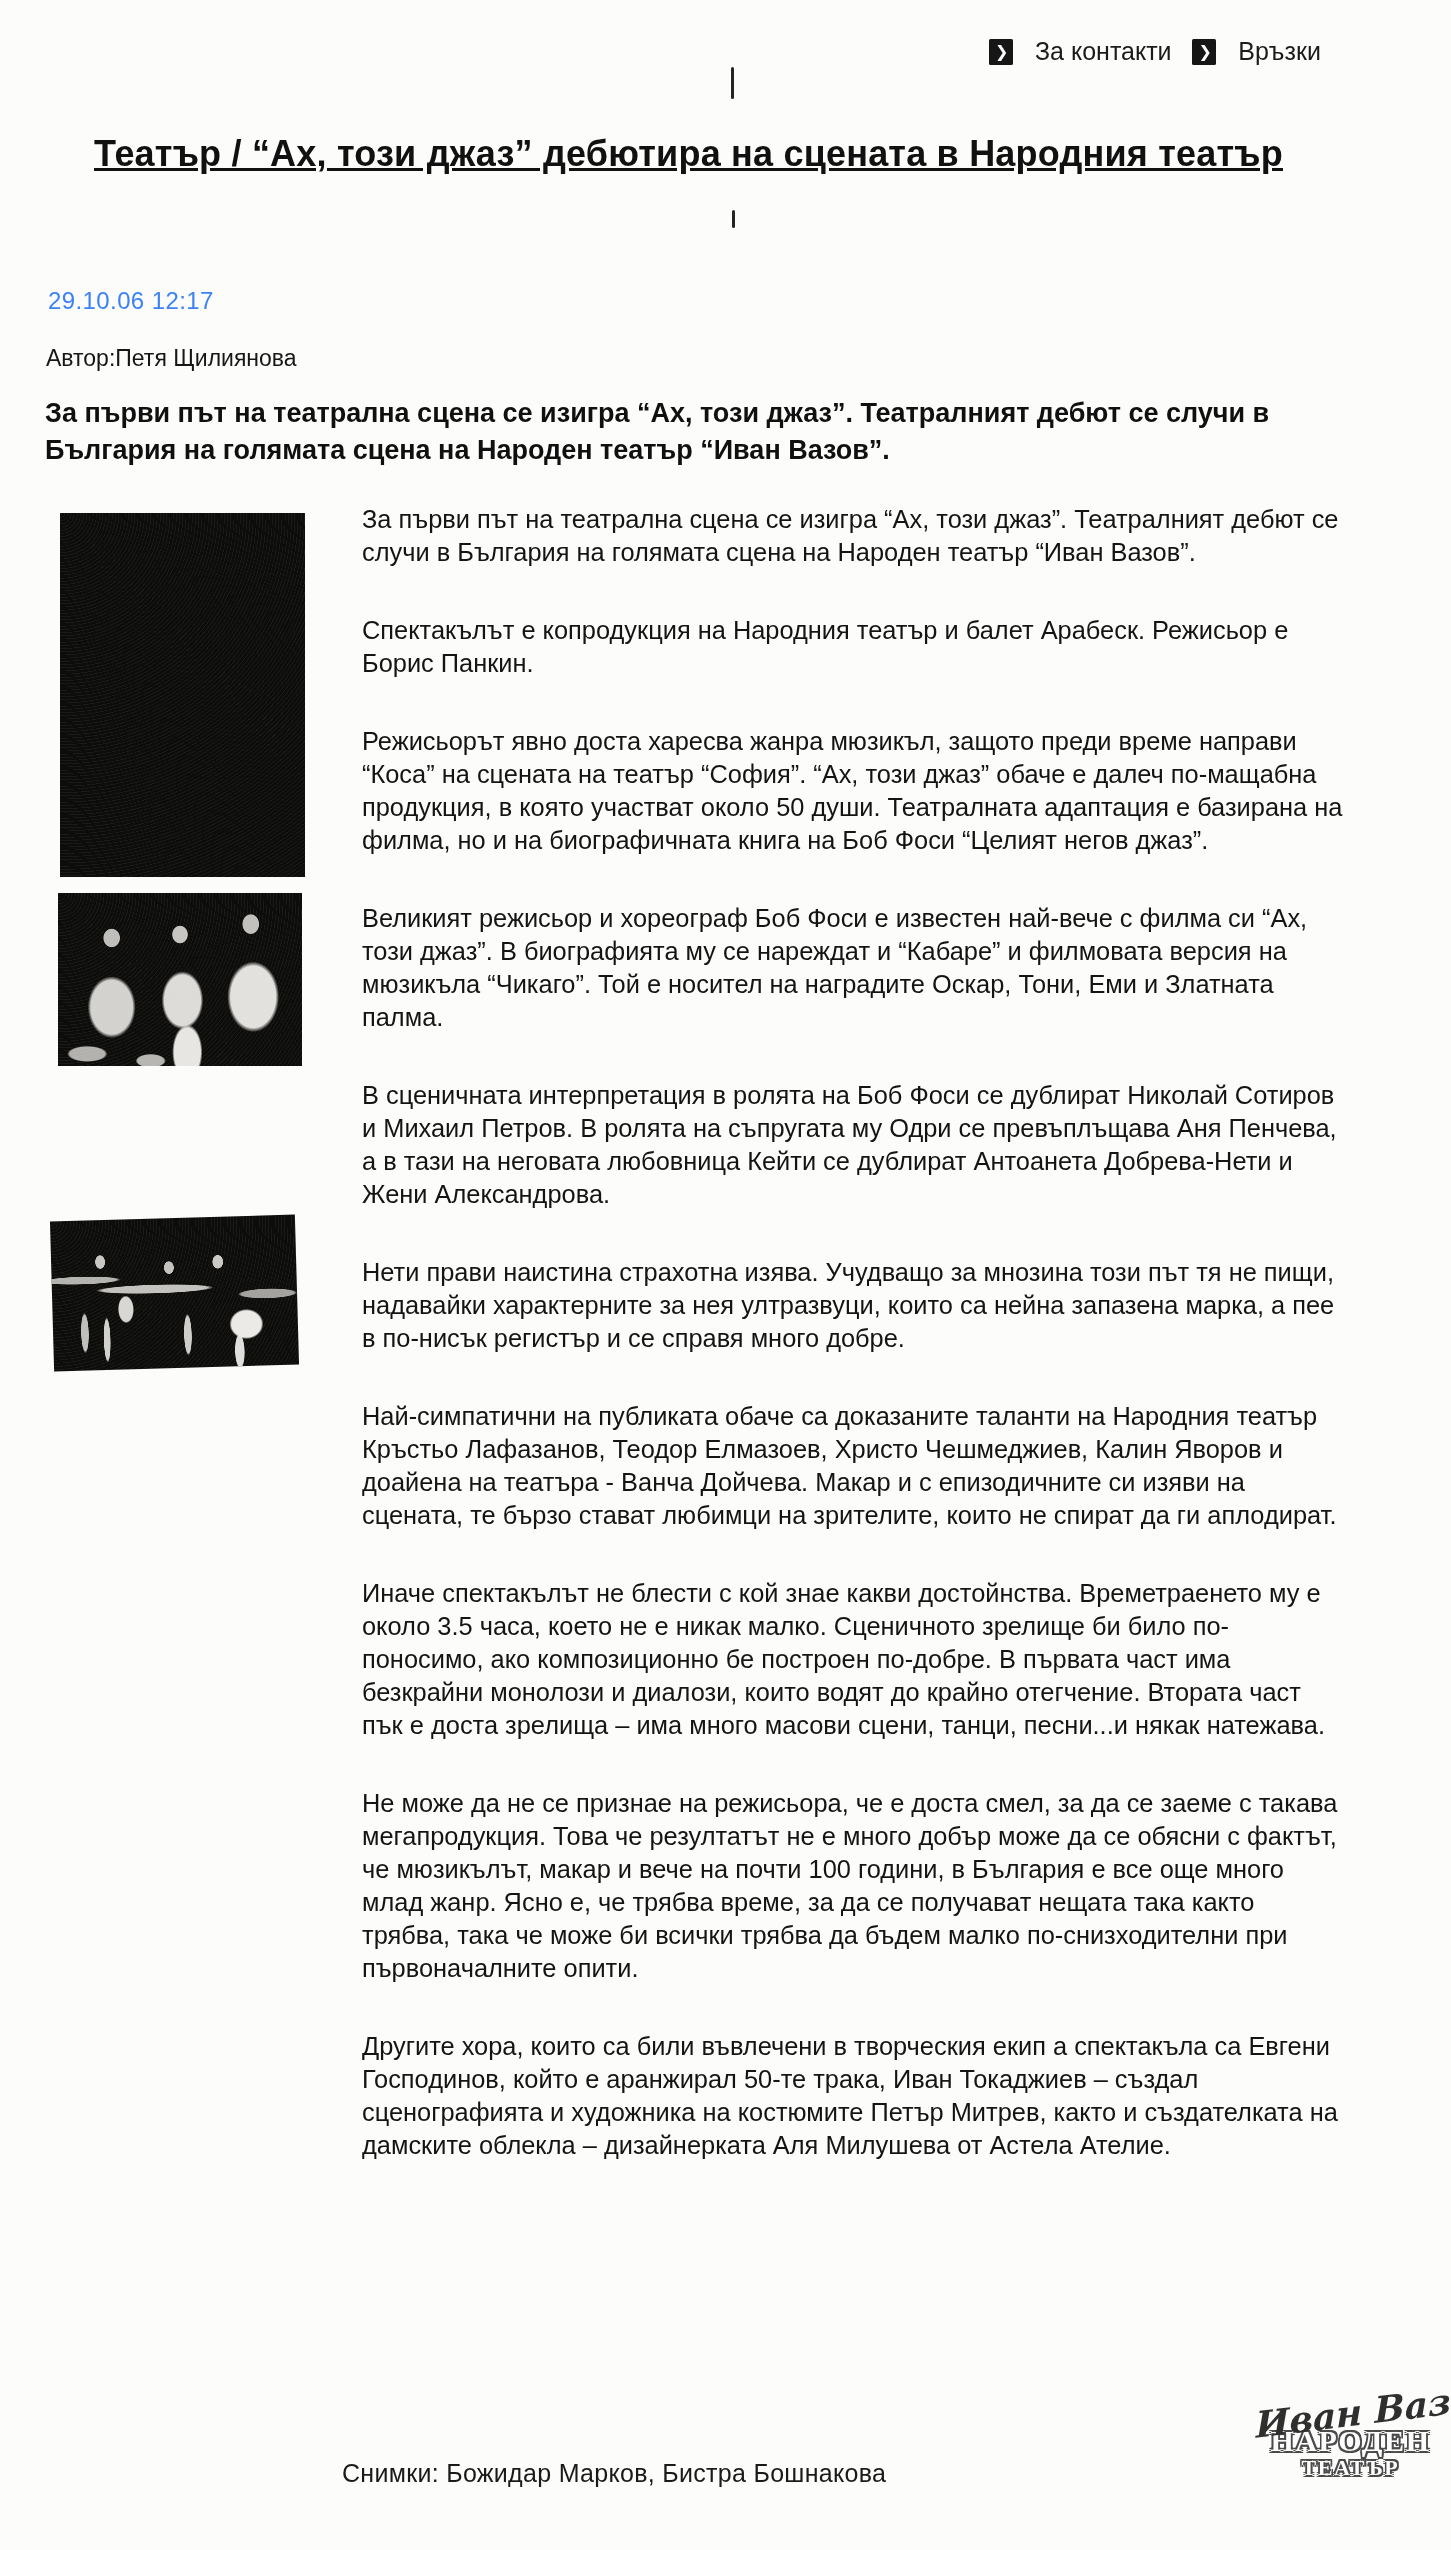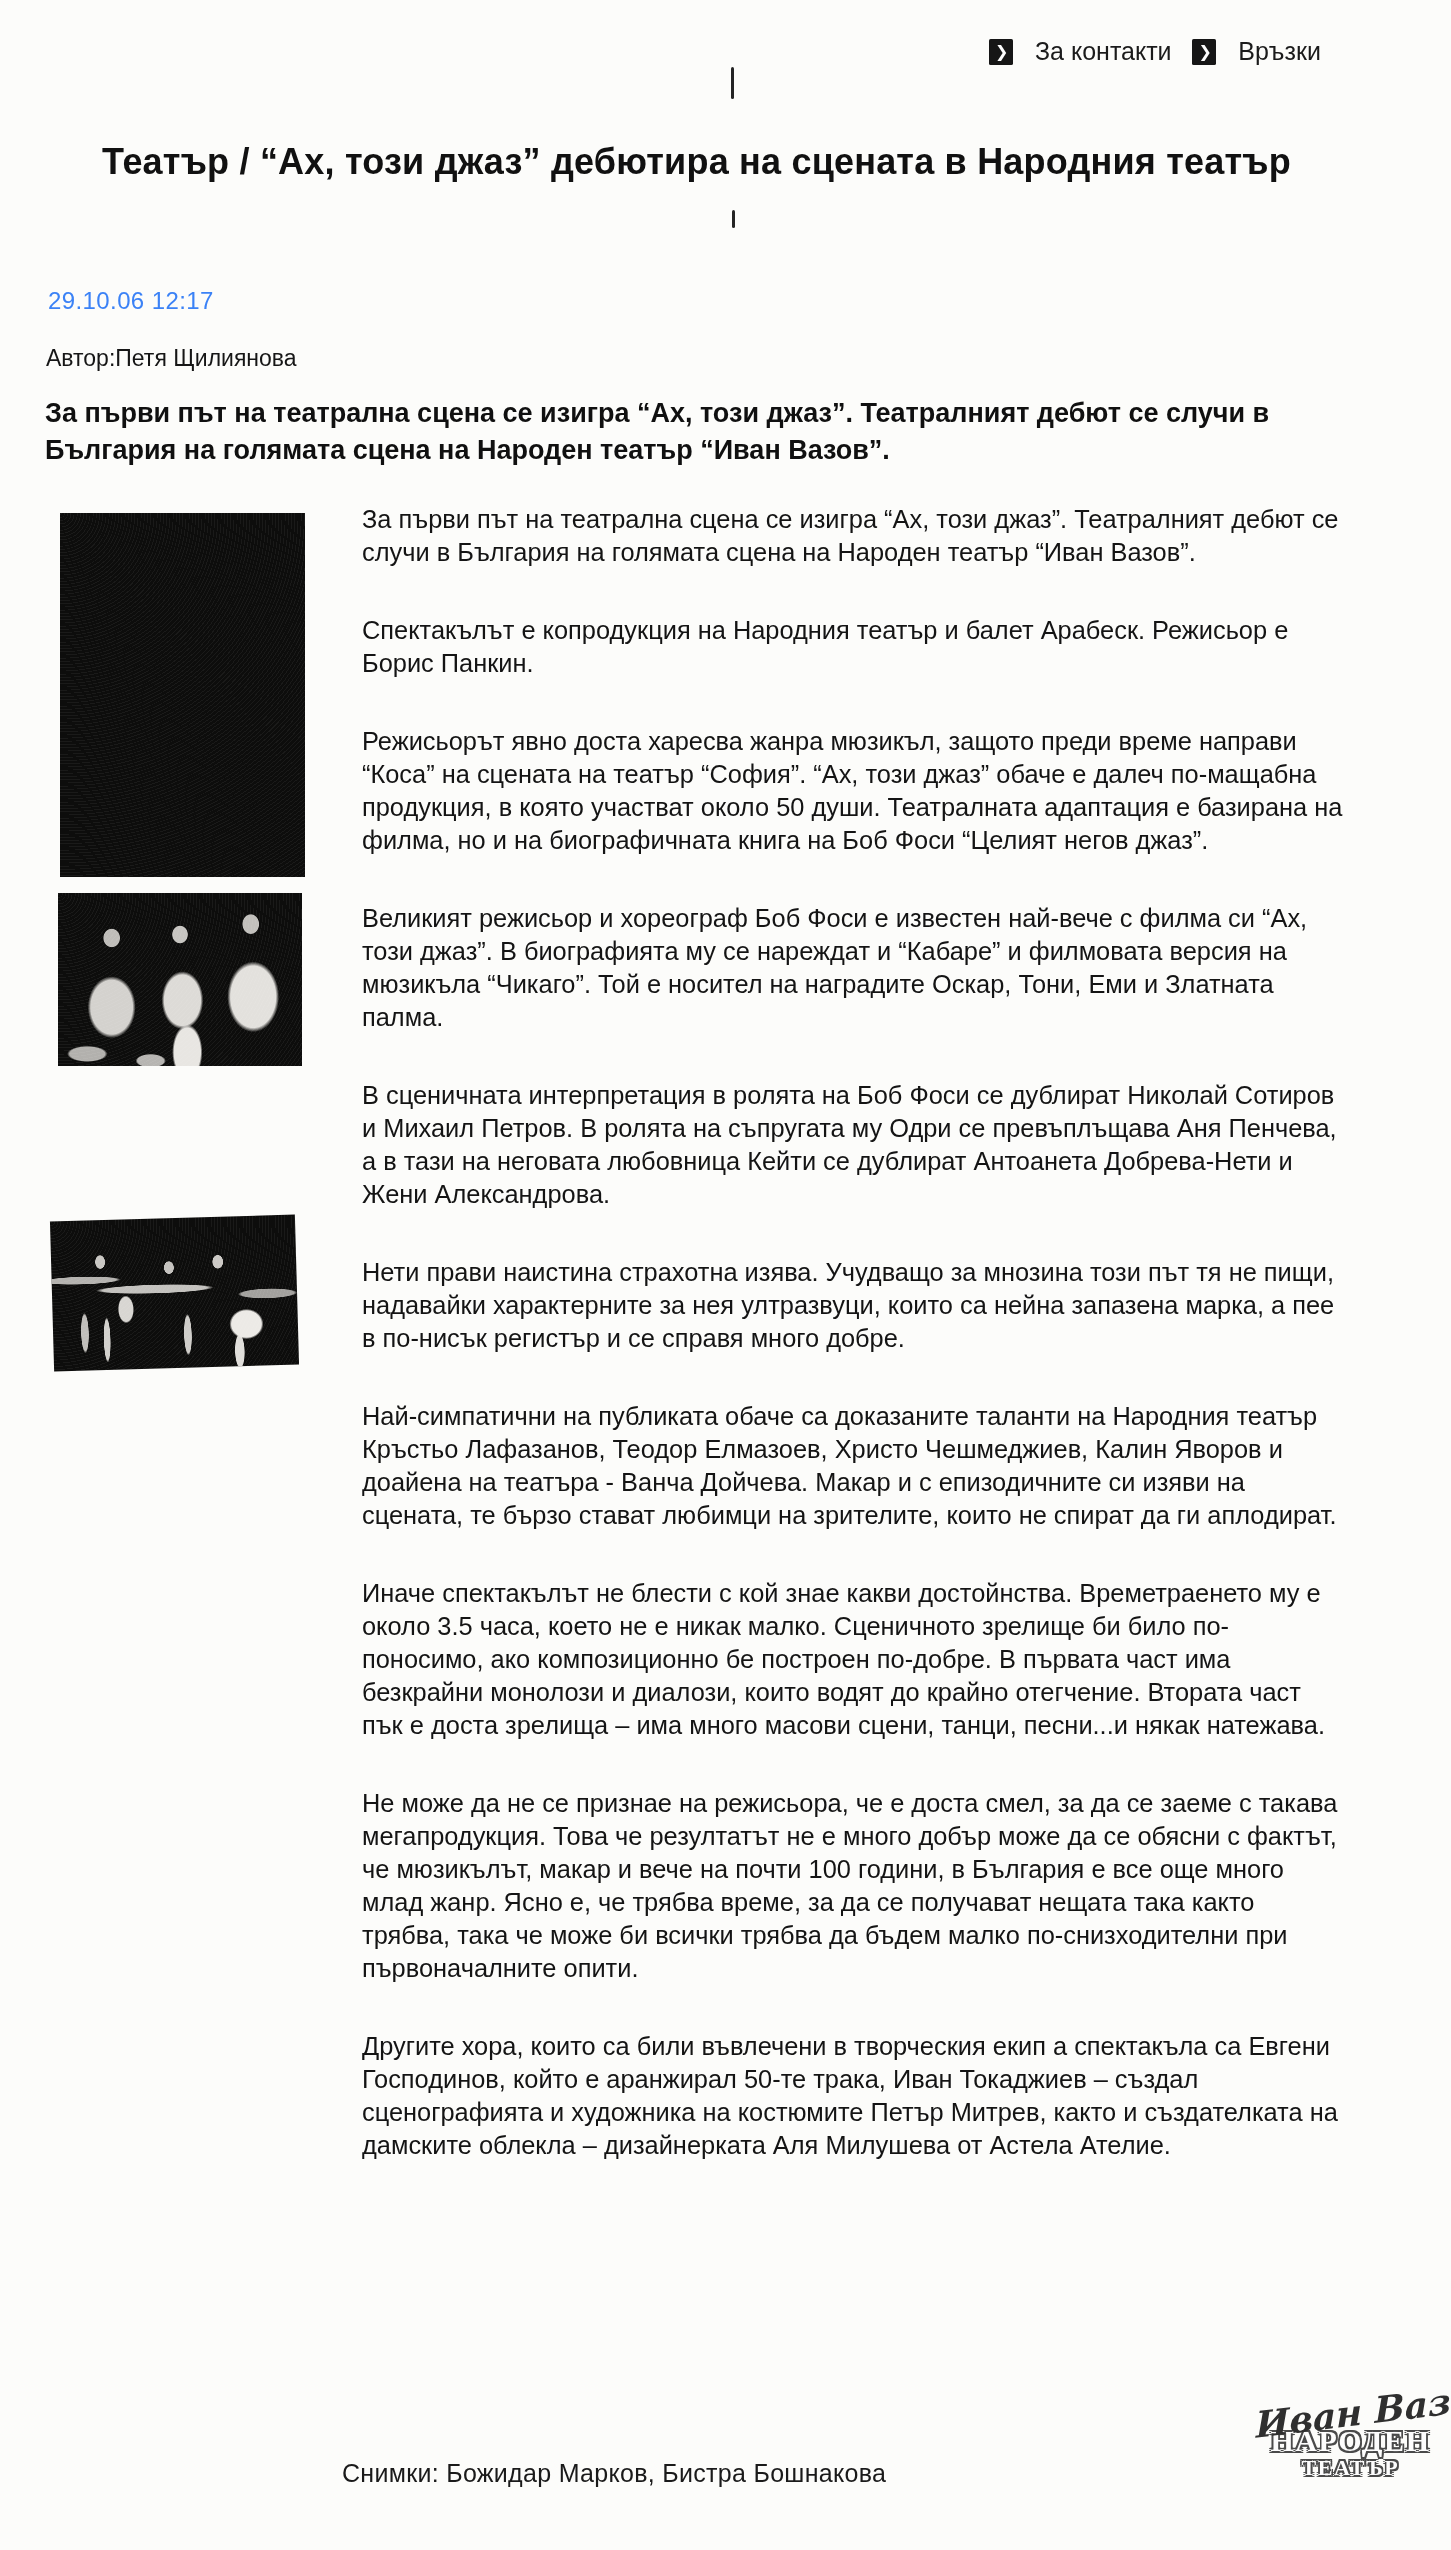--- a/index.html
+++ b/index.html
@@ -147,21 +147,21 @@
       <span class="navsq">
           <span class="chev">❯</span>
         </span>
       <span>Връзки</span>
     </div>
   </div>
 
   <div class="artifact a1"></div>
   <div class="artifact a2"></div>
 
-  <h1 class="title" style="margin:12px;">Театър / “Ах, този джаз” дебютира на сцената в Народния театър</h1>
+  <h1 class="title" style="margin:4px;text-decoration:underline;">Театър / “Ах, този джаз” дебютира на сцената в Народния театър</h1>
 
   <div class="date">29.10.06 12:17</div>
   <div class="author">Автор:Петя Щилиянова</div>
   <div class="lead">За първи път на театрална сцена се изигра “Ах, този джаз”. Театралният дебют се случи в България на голямата сцена на Народен театър “Иван Вазов”.</div>
 
   <div class="photo photo1"></div>
   <div class="photo photo2"></div>
   <div class="photo photo3"></div>
 
   <div class="article-text">

